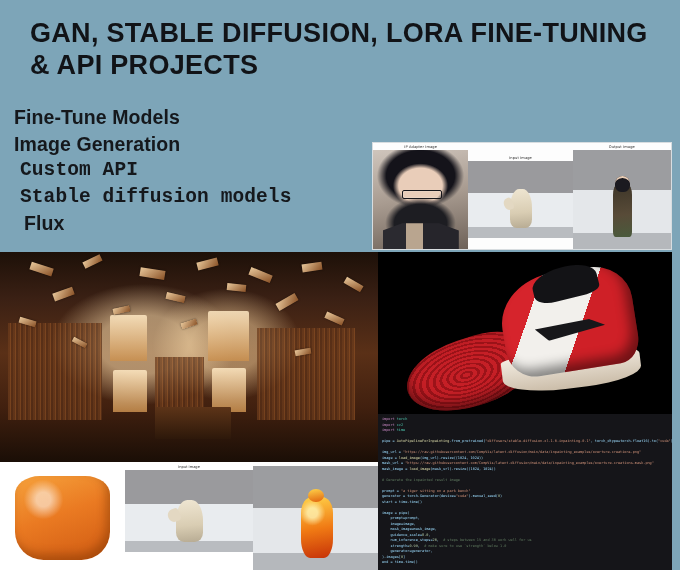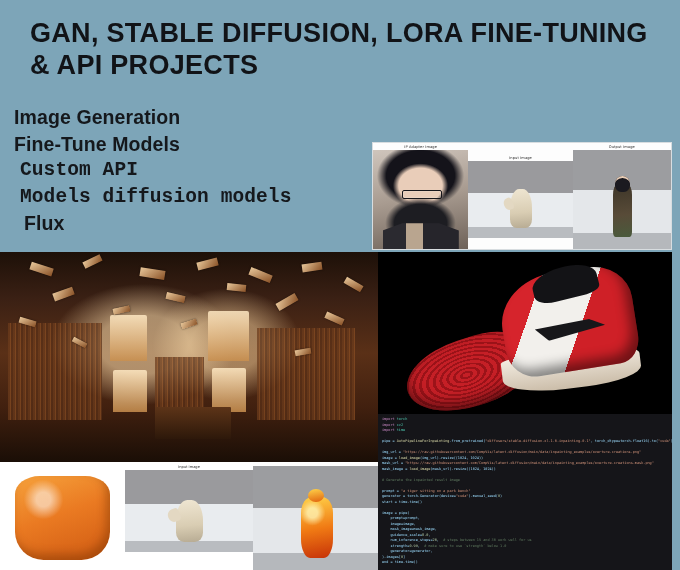--- a/index.html
+++ b/index.html
@@ -233,24 +233,24 @@
 </head>
 <body>
 
 <div class="canvas">
 
   <div class="header">
     <h1 class="title">GAN, STABLE DIFFUSION, LORA FINE-TUNING &amp; API PROJECTS</h1>
   </div>
 
   <div class="features">
+    <div class="feature">Fine-Tune Models</div>
     <div class="feature">Image Generation</div>
-    <div class="feature">Fine-Tune Models</div>
     <div class="feature ind1">Custom API</div>
-    <div class="feature ind1">Models diffusion models</div>
+    <div class="feature ind1">Stable diffusion models</div>
     <div class="feature ind2">Flux</div>
   </div>
 
   <div class="ipstrip">
     <div class="ipcell a">
       <div class="ipcap">IP Adapter Image</div>
       <div class="ipimg anime"></div>
     </div>
     <div class="ipcell b">
       <div class="ipcap">Input Image</div>

